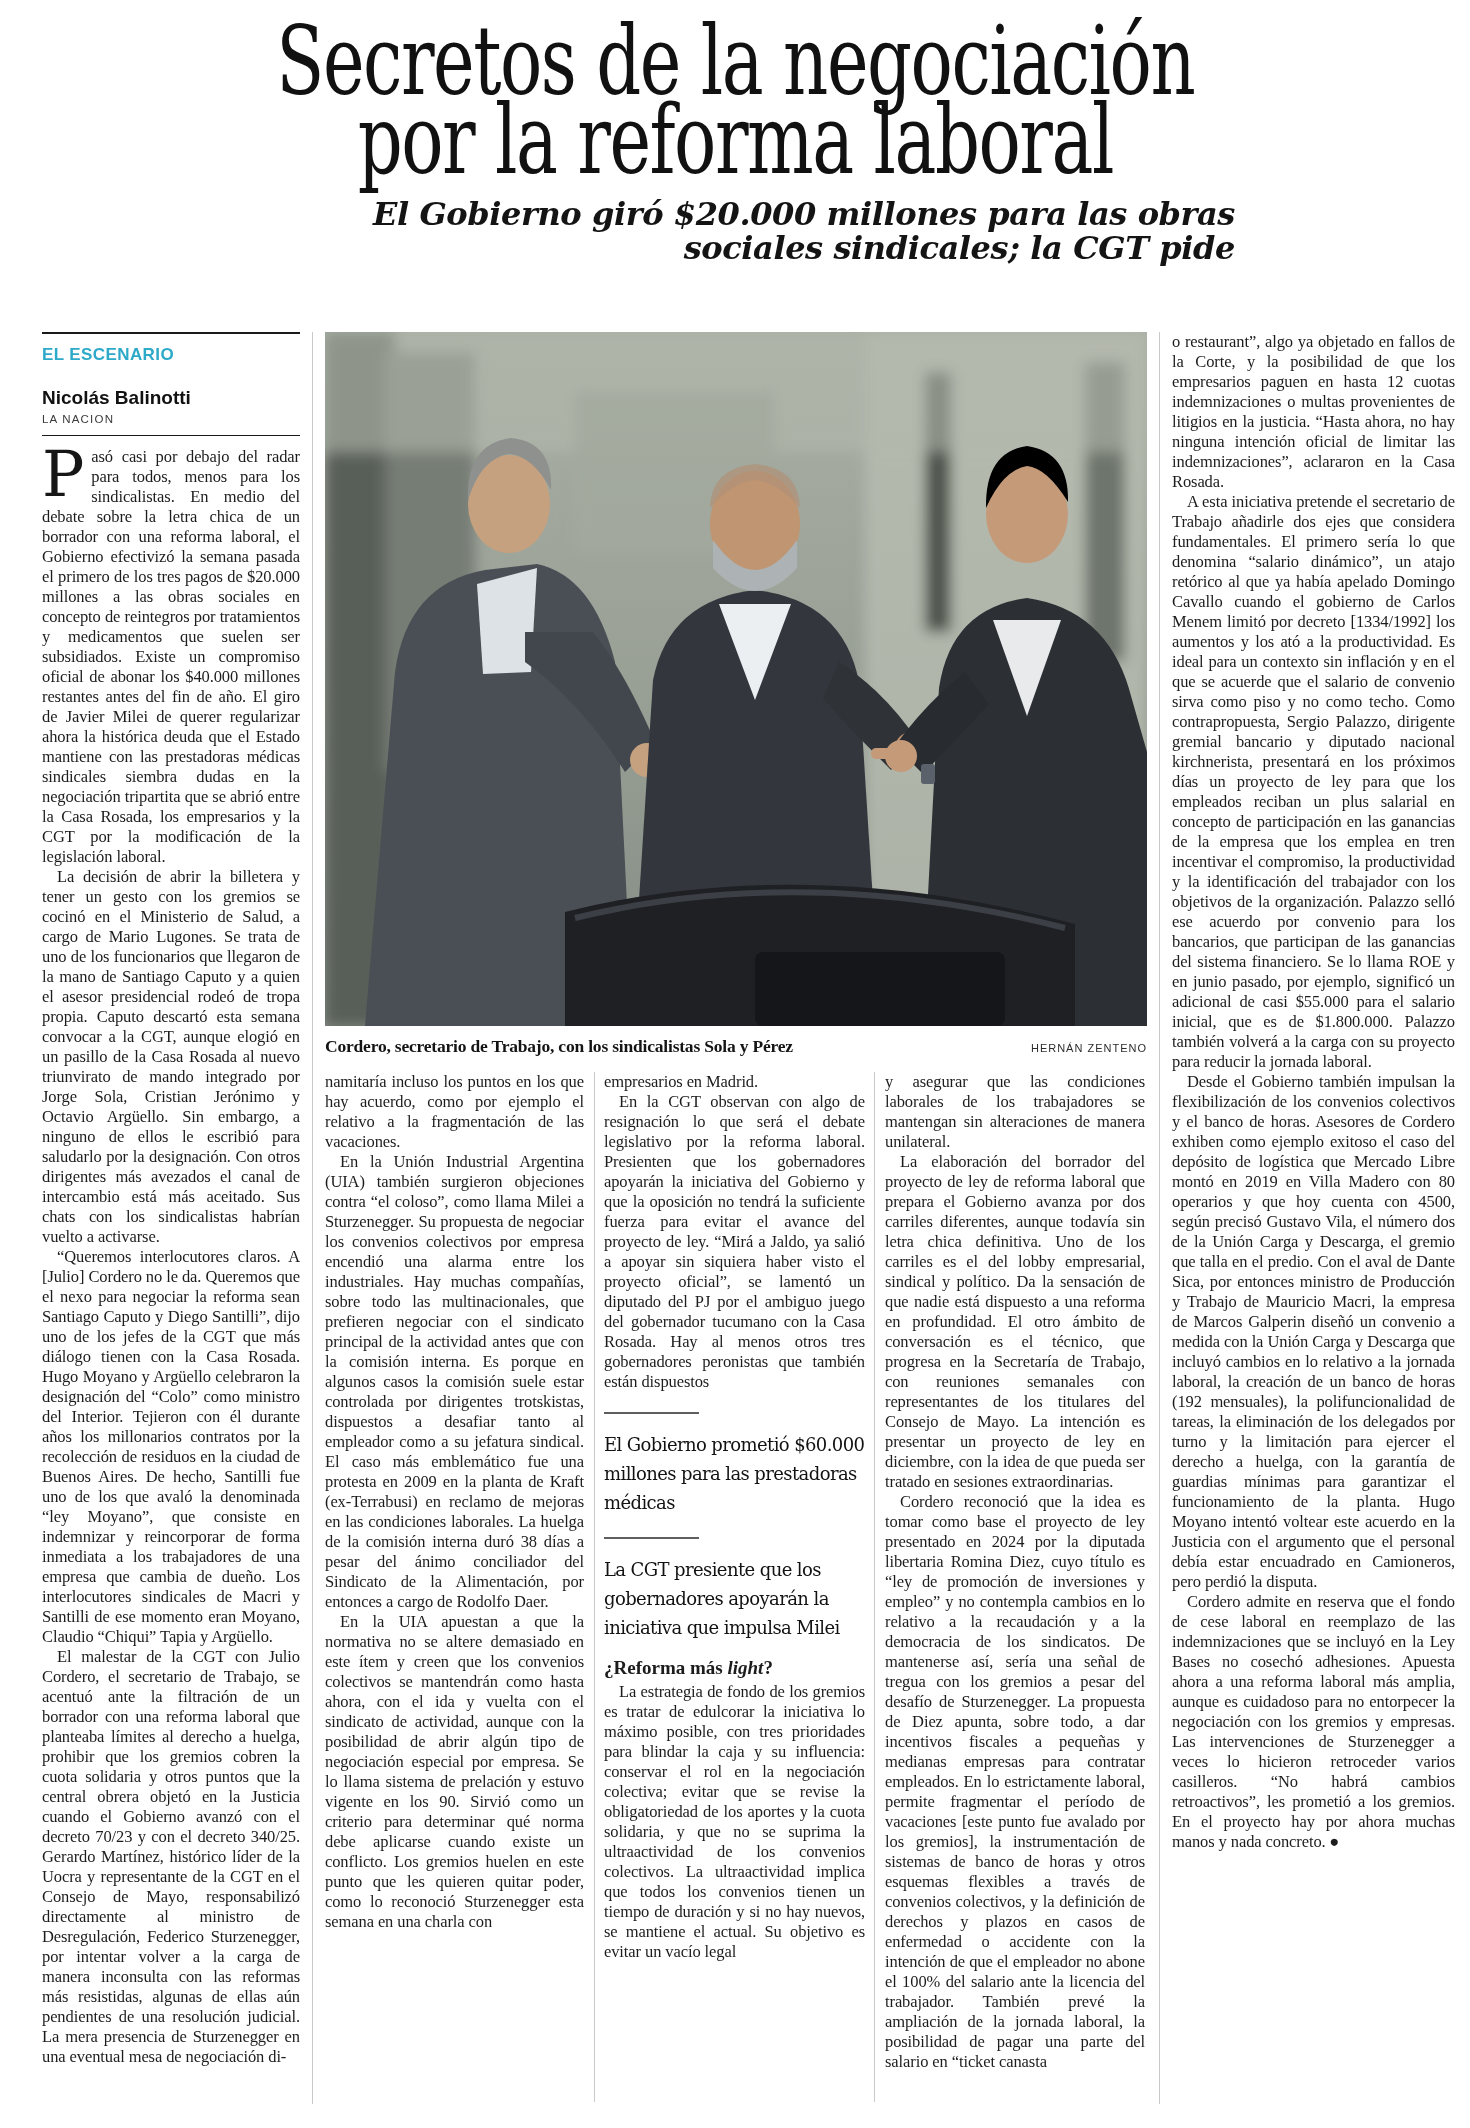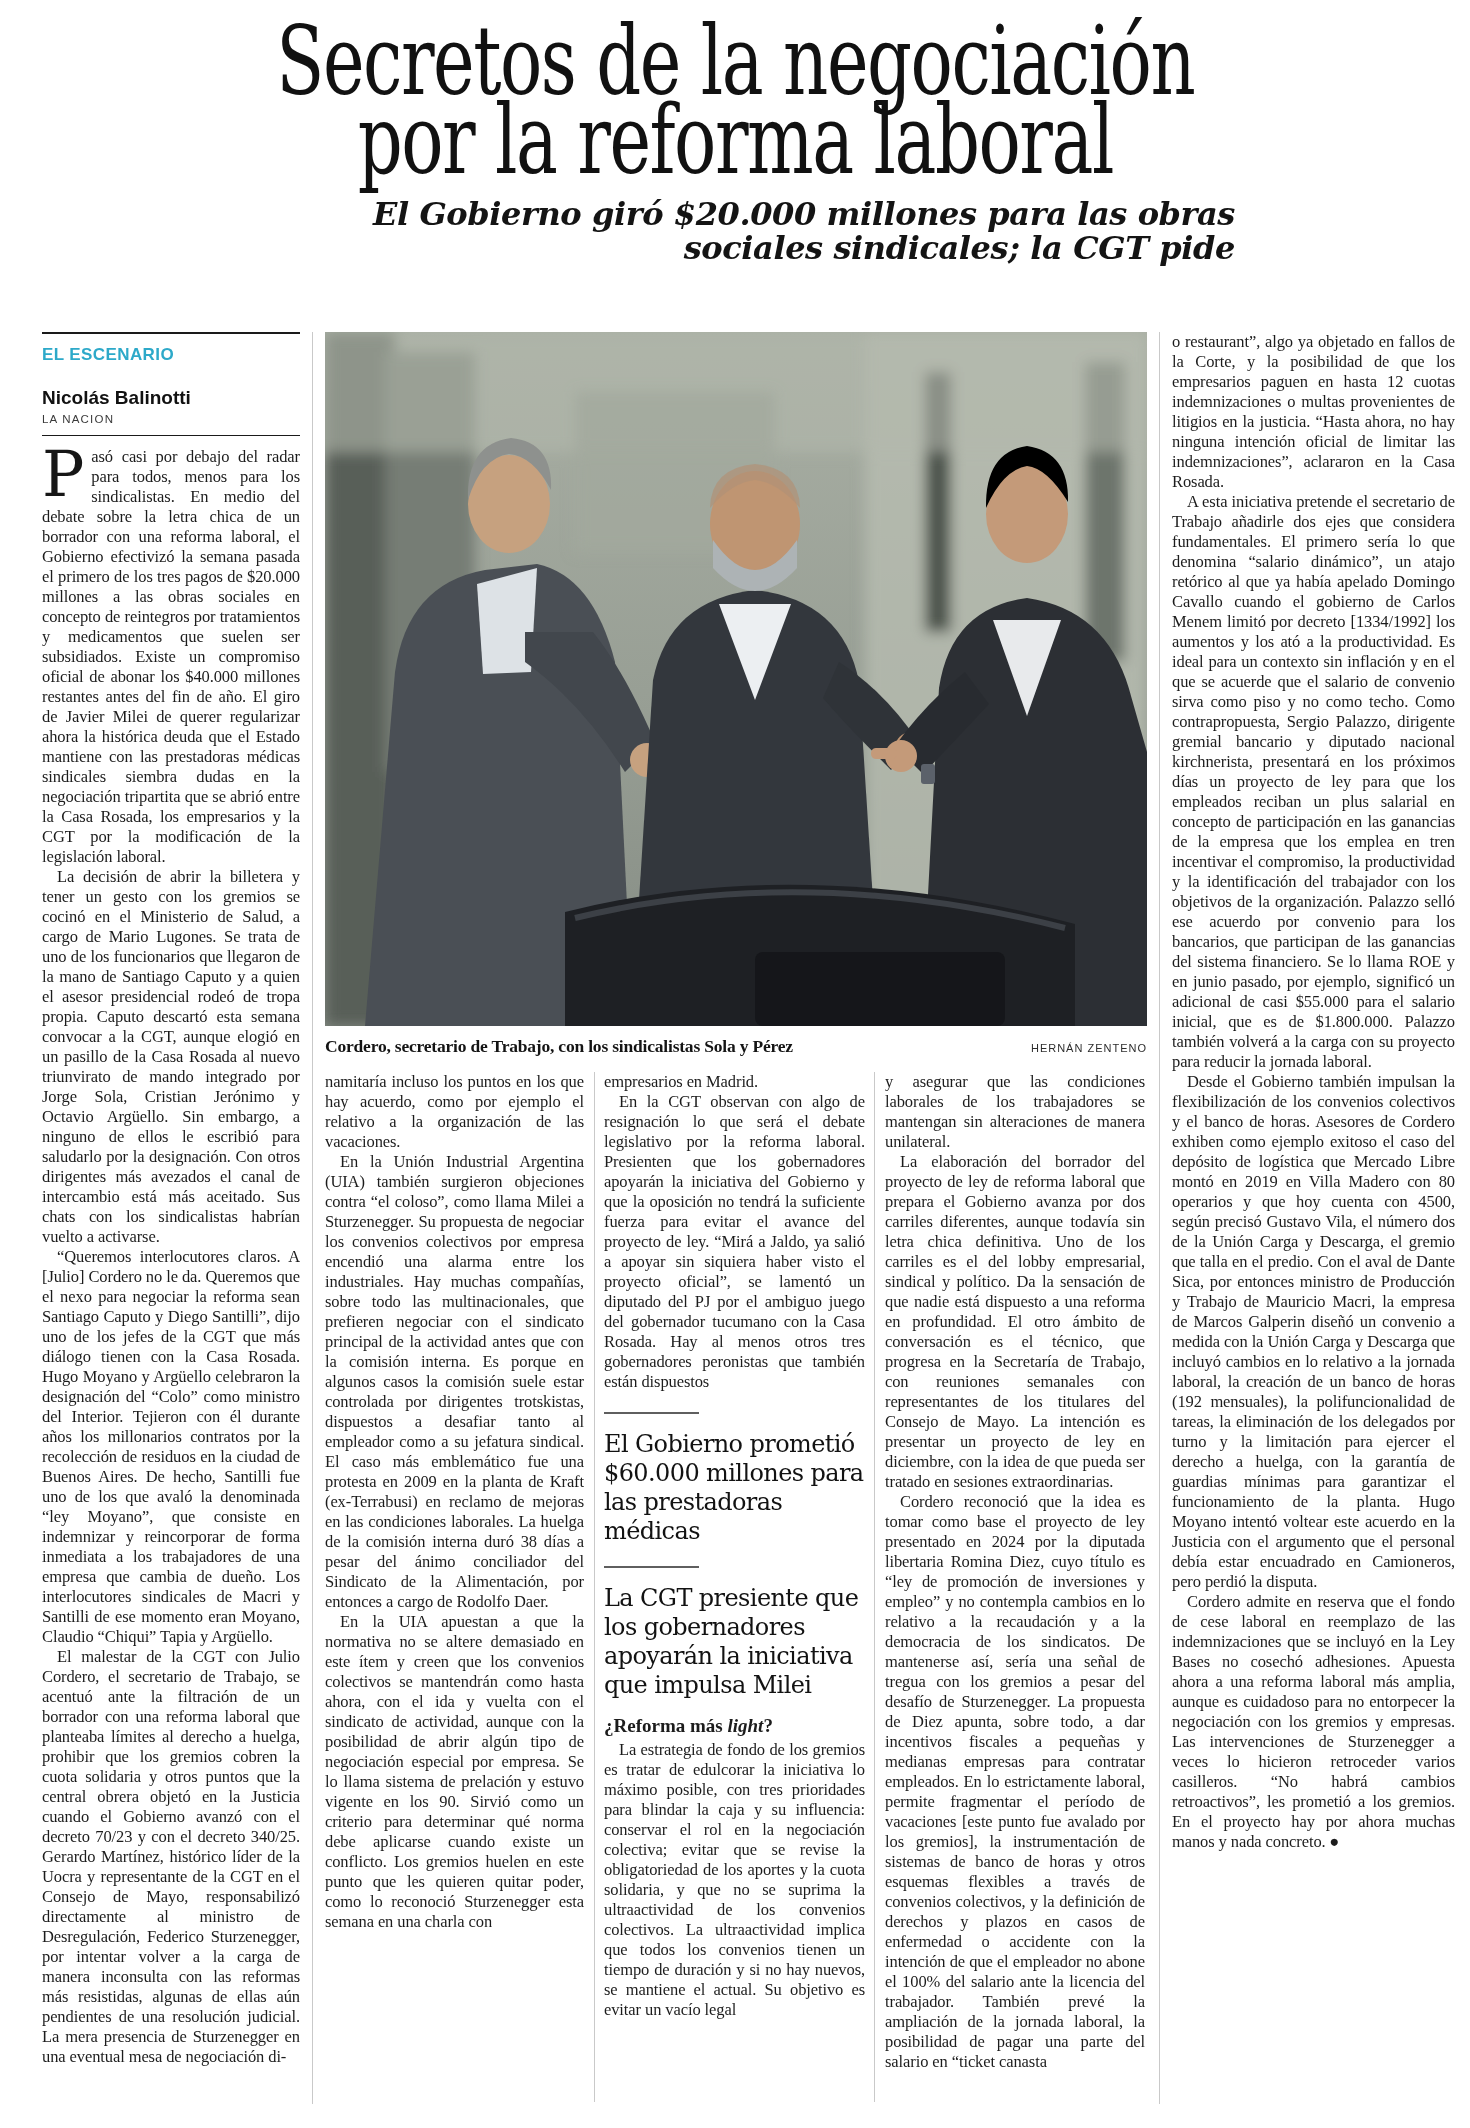--- a/index.html
+++ b/index.html
@@ -62,21 +62,21 @@
     display:flex; justify-content:space-between; align-items:baseline;
   }
   .caption { font-weight:700; font-size:17.5px; letter-spacing:-.2px; color:#141414; }
   .credit {
     font-family:"Liberation Sans", sans-serif; font-size:11px;
     letter-spacing:1px; color:#2c2c2c;
   }
   
   .quote-rule { width:95px; border-top:2px solid #5f5f5f; margin:20px 0 16px 0; }
   .pullquote {
-    font-family:"DejaVu Serif", serif; font-size:24px; line-height:29px;
+    font-family:"DejaVu Serif", serif; font-size:18px; line-height:29px;
     letter-spacing:-.6px; color:#121212; text-align:left;
   }
   .section-header { font-size:19px; font-weight:700; margin:15px 0 3px 0; }
   
   .vrule { position:absolute; width:1px; background:#c9c9c9; }
   .vr-left  { left:312px;  top:332px; height:1772px; }
   .vr-right { left:1159px; top:332px; height:1772px; }
   .vr-ab { left:594px; top:1072px; height:1030px; }
   .vr-bc { left:874px; top:1072px; height:1030px; }
 </style>
@@ -176,21 +176,21 @@
       </g>
     </svg>
   </div>
 
   <div class="caption-row">
     <div class="caption">Cordero, secretario de Trabajo, con los sindicalistas Sola y Pérez</div>
     <div class="credit">HERNÁN ZENTENO</div>
   </div>
 
   <div class="col col-a body-text">
-    <p>namitaría incluso los puntos en los que hay acuerdo, como por ejemplo el relativo a la organización de las vacaciones.</p>
+    <p>namitaría incluso los puntos en los que hay acuerdo, como por ejemplo el relativo a la fragmentación de las vacaciones.</p>
     <p class="ind">En la Unión Industrial Argentina (UIA) también surgieron objeciones contra “el coloso”, como llama Milei a Sturzenegger. Su propuesta de negociar los convenios colectivos por empresa encendió una alarma entre los industriales. Hay muchas compañías, sobre todo las multinacionales, que prefieren negociar con el sindicato principal de la actividad antes que con la comisión interna. Es porque en algunos casos la comisión suele estar controlada por dirigentes trotskistas, dispuestos a desafiar tanto al empleador como a su jefatura sindical. El caso más emblemático fue una protesta en 2009 en la planta de Kraft (ex-Terrabusi) en reclamo de mejoras en las condiciones laborales. La huelga de la comisión interna duró 38 días a pesar del ánimo conciliador del Sindicato de la Alimentación, por entonces a cargo de Rodolfo Daer.</p>
     <p class="ind">En la UIA apuestan a que la normativa no se altere demasiado en este ítem y creen que los convenios colectivos se mantendrán como hasta ahora, con el ida y vuelta con el sindicato de actividad, aunque con la posibilidad de abrir algún tipo de negociación especial por empresa. Se lo llama sistema de prelación y estuvo vigente en los 90. Sirvió como un criterio para determinar qué norma debe aplicarse cuando existe un conflicto. Los gremios huelen en este punto que les quieren quitar poder, como lo reconoció Sturzenegger esta semana en una charla con</p>
   </div>
 
   <div class="col col-b body-text">
     <p>empresarios en Madrid.</p>
     <p class="ind">En la CGT observan con algo de resignación lo que será el debate legislativo por la reforma laboral. Presienten que los gobernadores apoyarán la iniciativa del Gobierno y que la oposición no tendrá la suficiente fuerza para evitar el avance del proyecto de ley. “Mirá a Jaldo, ya salió a apoyar sin siquiera haber visto el proyecto oficial”, se lamentó un diputado del PJ por el ambiguo juego del gobernador tucumano con la Casa Rosada. Hay al menos otros tres gobernadores peronistas que también están dispuestos</p>
     <div class="quote-rule"></div>
     <div class="pullquote">El Gobierno prometió $60.000 millones para las prestadoras médicas</div>
     <div class="quote-rule"></div>

